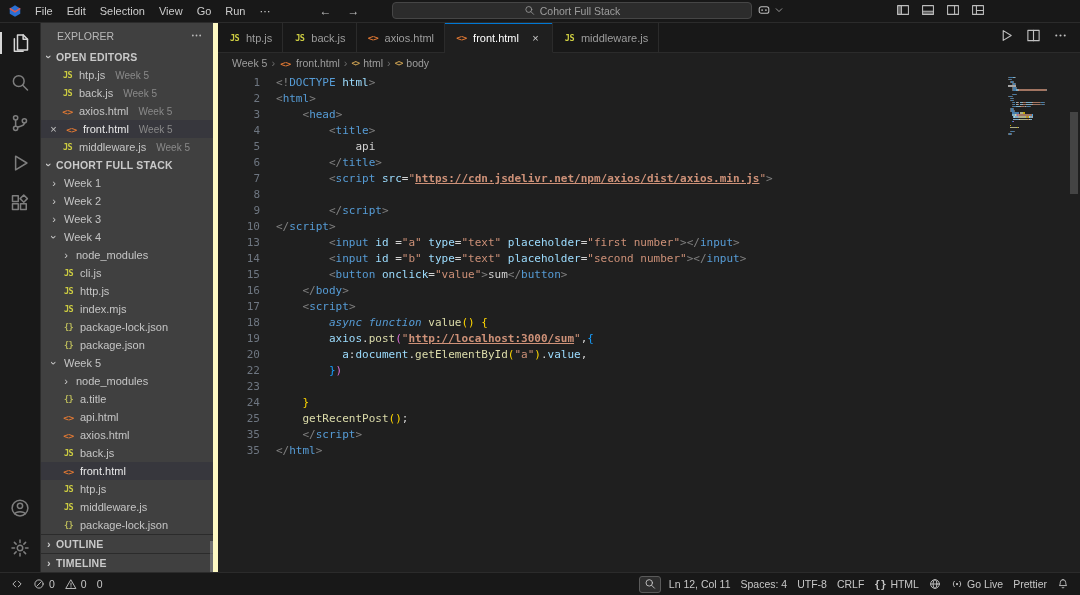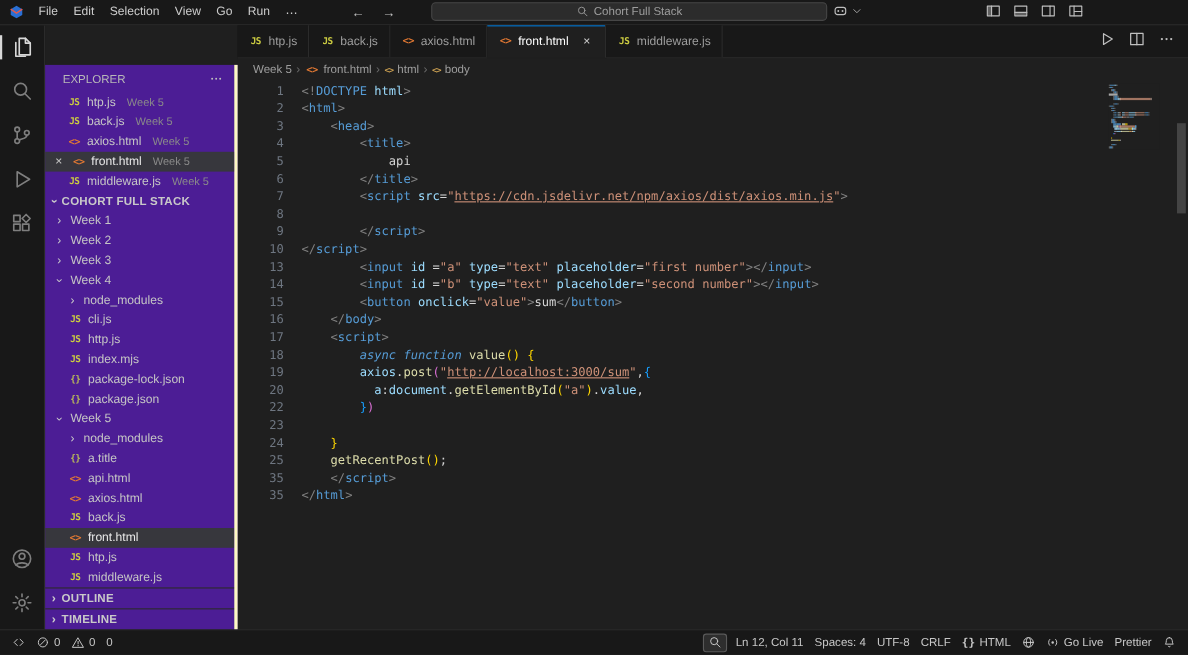--- a/index.html
+++ b/index.html
@@ -40,22 +40,22 @@
     display:flex;flex-direction:column;}
   .ab-top{display:flex;flex-direction:column;}
   .ab-bottom{margin-top:auto;display:flex;flex-direction:column;padding-bottom:4px;}
   .activity-item{width:40px;height:40px;display:flex;align-items:center;justify-content:center;
     color:#7e7e7e;position:relative;}
   .activity-item .icon{width:20px;height:20px;}
   .activity-item.active{color:#d7d7d7;}
   .activity-item.active::before{content:"";position:absolute;left:0;top:9px;bottom:9px;width:2px;background:#d7d7d7;}
 
   
-  .sidebar{width:172px;flex:none;background:#4c1d95;border-right:3px solid #fef9c3;
-    display:flex;flex-direction:column;font-size:11px;color:#bdbdbd;overflow:hidden;position:relative;margin-top:36px;}
+  .sidebar{width:172px;flex:none;background:#404040;border-right:5px solid #fef9c3;
+    display:flex;flex-direction:column;font-size:11px;color:#bdbdbd;overflow:hidden;position:relative;}
   .sidebar-title{height:25px;flex:none;display:flex;align-items:center;justify-content:space-between;
     padding:0 10px 0 16px;font-size:10.5px;color:#b8b8b8;}
   .st-more{width:13px;height:13px;color:#bdbdbd;}
   .section-header{height:18px;flex:none;display:flex;align-items:center;gap:2px;
     font-weight:700;font-size:10.5px;color:#c9c9c9;padding-left:3px;letter-spacing:.2px;}
   .section-header.bordered{border-top:1px solid #2b2b2b;}
   .row{height:18px;display:flex;align-items:center;gap:5px;white-space:nowrap;overflow:hidden;}
   .row .lbl{color:#c5c5c5;}
   .row .desc{color:#8a8a8a;margin-left:5px;font-size:10px;}
   .row.selected{background:#37373d;}
@@ -93,21 +93,21 @@
   .code-wrap{flex:1;position:relative;overflow:hidden;padding-top:2px;
     font-family:"DejaVu Sans Mono",monospace;font-size:11px;line-height:16px;}
   .code-line{display:flex;height:16px;margin-right:58px;box-sizing:border-box;}
   .code-line .ln{width:42px;flex:none;text-align:right;color:#6e7681;}
   .code-line .lc{padding-left:16px;white-space:pre;flex:1;}
   .code-line.cur{background:rgba(255,255,255,.035);
     box-shadow:inset 0 1px 0 #343434, inset 0 -1px 0 #343434;}
   .code-line.cur .ln{color:#c6c6c6;}
   .tok-pun{color:var(--sx-punct);}  .tok-tag{color:var(--sx-tag);}
   .tok-atr{color:var(--sx-attr);}   .tok-op{color:var(--sx-plain);}
-  .tok-str{color:var(--sx-string);} .tok-lnk{color:var(--sx-string);text-decoration:underline;}
+  .tok-str{color:var(--sx-string);} .tok-lnk{color:var(--sx-string);text-decoration:underline;font-weight:bold;}
   .tok-fn{color:var(--sx-function);}.tok-kw{color:var(--sx-keyword);font-style:italic;}
   .tok-var{color:var(--sx-variable);}.tok-pln{color:var(--sx-plain);}
   .tok-b1{color:var(--sx-bracket1);}.tok-b2{color:var(--sx-bracket2);}.tok-b3{color:var(--sx-bracket3);}
   .cursor{display:inline-block;width:1.5px;height:13px;background:#d4d4d4;vertical-align:-2px;
     animation:blink 1s steps(1) infinite;}
   @keyframes blink{50%{opacity:0;}}
 
   .minimap{position:absolute;top:3px;right:26px;width:46px;background:#1f1f1f;padding:1px 0;}
   .mm-line{height:1.4px;margin-bottom:.7px;display:flex;}
   .mm-tok{height:100%;opacity:.75;}
@@ -308,20 +308,24 @@
         <span class="icon st-more">
             <svg viewBox="0 0 16 16">
               <g fill="currentColor" stroke="none">
                 <circle cx="3.5" cy="8" r="1.1"></circle>
                 <circle cx="8" cy="8" r="1.1"></circle>
                 <circle cx="12.5" cy="8" r="1.1"></circle>
               </g>
             </svg>
           </span>
       </div>
+      <div class="section-header">
+        <span class="chev down">›</span>
+        <span>OPEN EDITORS</span>
+      </div>
       <div class="oe-list">
           <div class="row oe-row">
             <span class="fi fi-js">JS</span>
             <span class="lbl">htp.js</span>
             <span class="desc">Week 5</span>
           </div>
           <div class="row oe-row">
             <span class="fi fi-js">JS</span>
             <span class="lbl">back.js</span>
             <span class="desc">Week 5</span>

